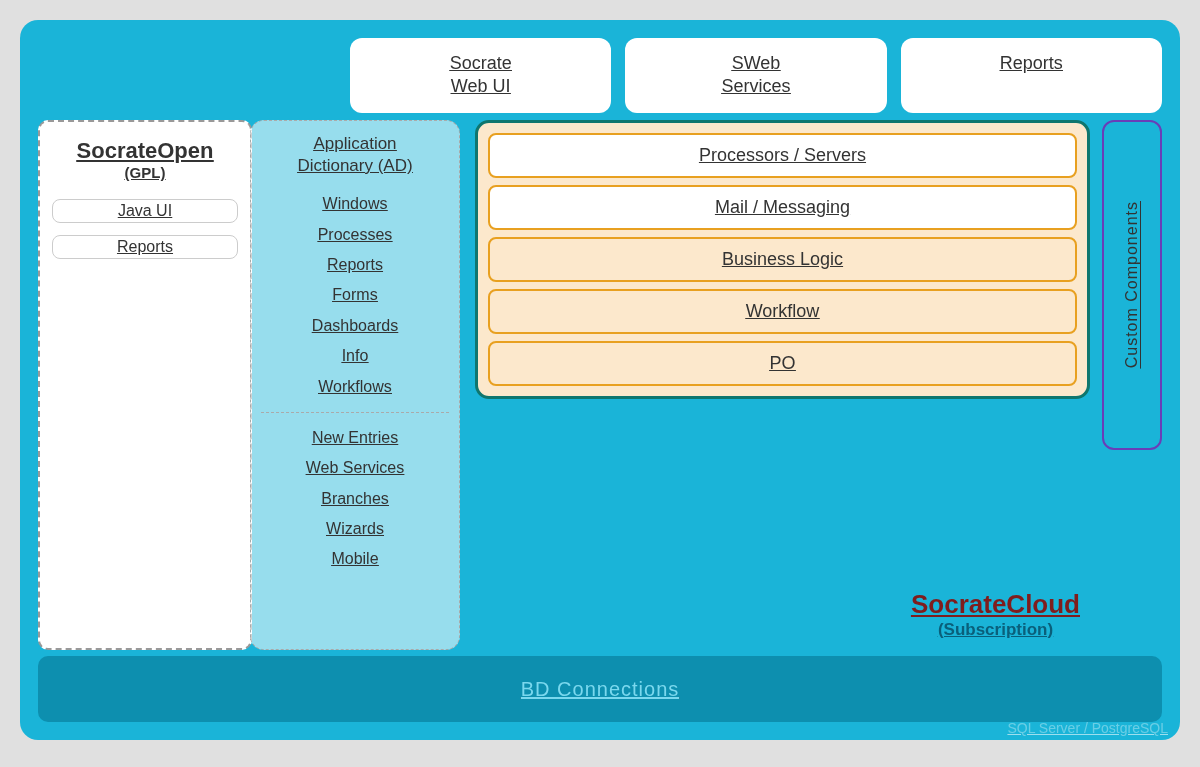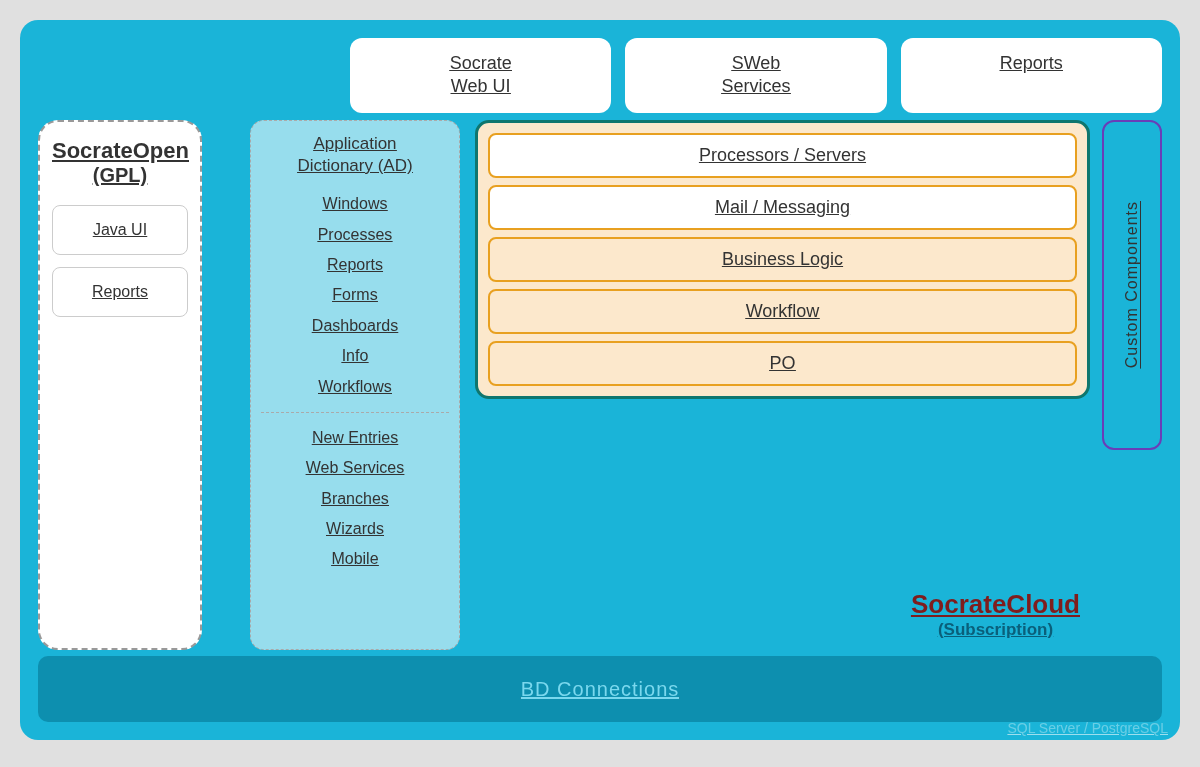--- a/index.html
+++ b/index.html
@@ -59,48 +59,48 @@
       color: #333;
       flex: 1;
       line-height: 1.3;
     }
 
     
     .socrate-open-box {
       position: absolute;
       top: 100px;
       left: 18px;
-      width: 164px;
+      width: 214px;
       bottom: 90px;
       background: white;
       border: 2.5px dashed #999;
-      border-radius: 20px;
+      border-radius: 10px;
       padding: 16px 12px;
     }
 
     .socrate-open-title {
       font-size: 22px;
       font-weight: bold;
       color: #333;
       text-align: center;
       line-height: 1.2;
     }
     .socrate-open-sub {
-      font-size: 20px;
+      font-size: 15px;
       font-weight: bold;
       color: #333;
       text-align: center;
       margin-bottom: 18px;
     }
 
     .so-inner-box {
       background: white;
       border: 1.5px solid #ccc;
       border-radius: 8px;
-      padding: 15px;
+      padding: 2px;
       text-align: center;
       font-size: 16px;
       color: #333;
       margin-bottom: 12px;
     }
 
     
     .ad-box {
       position: absolute;
       top: 100px;

